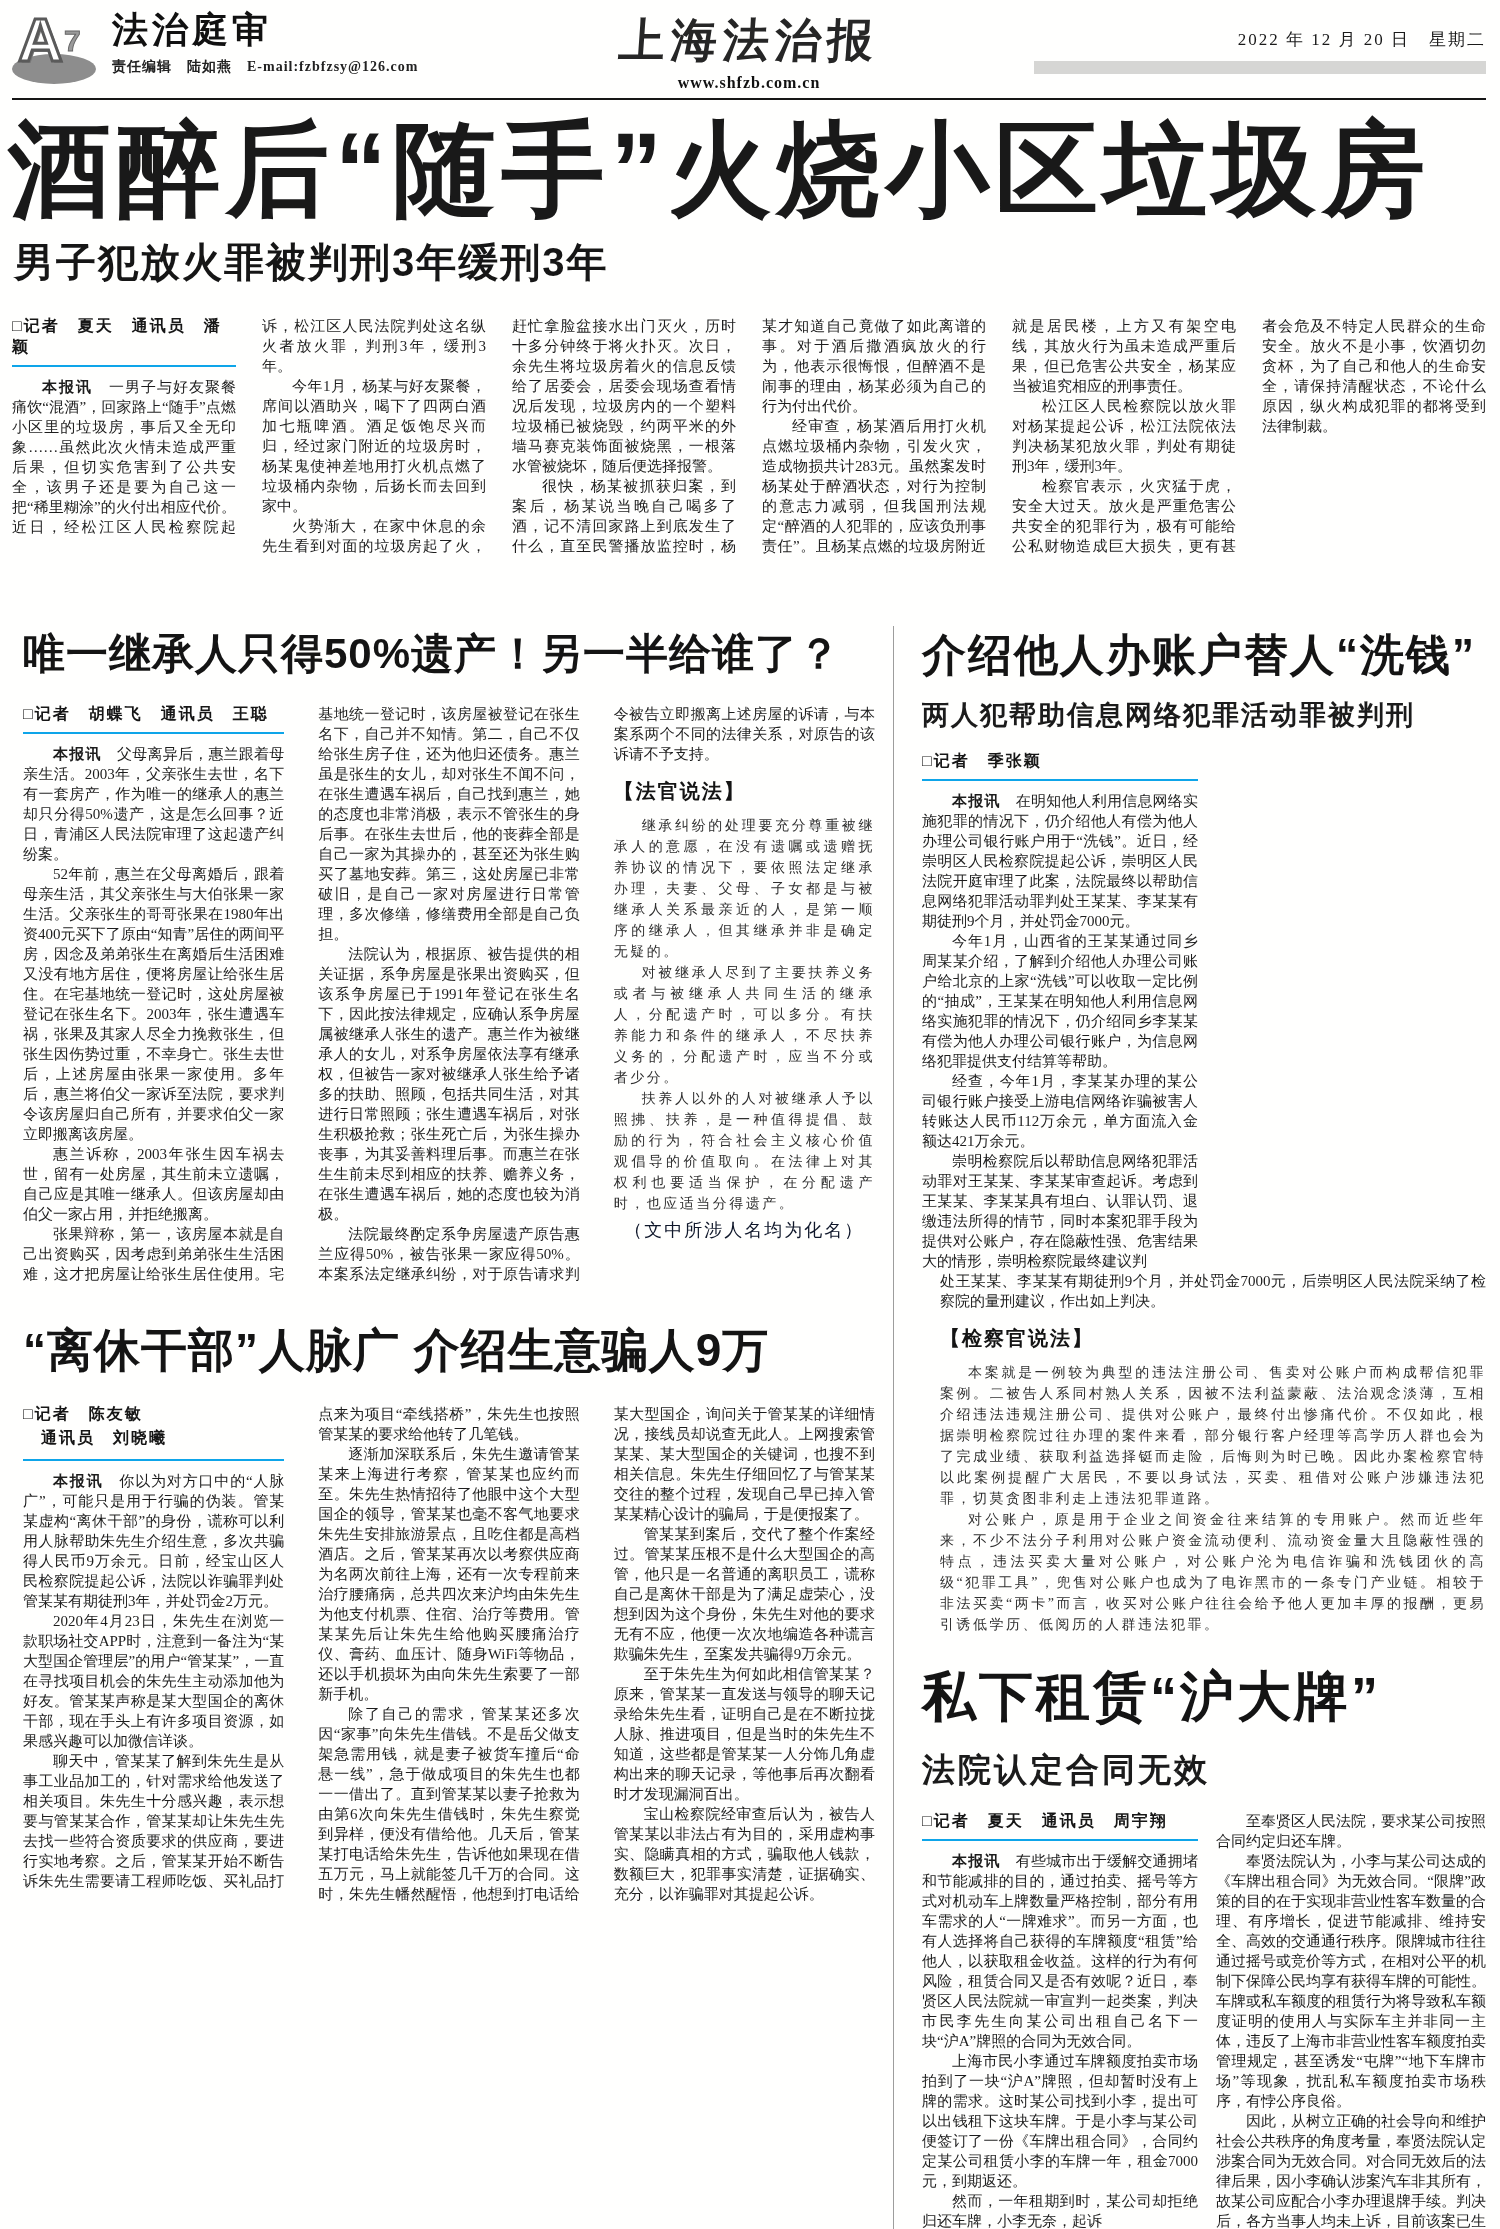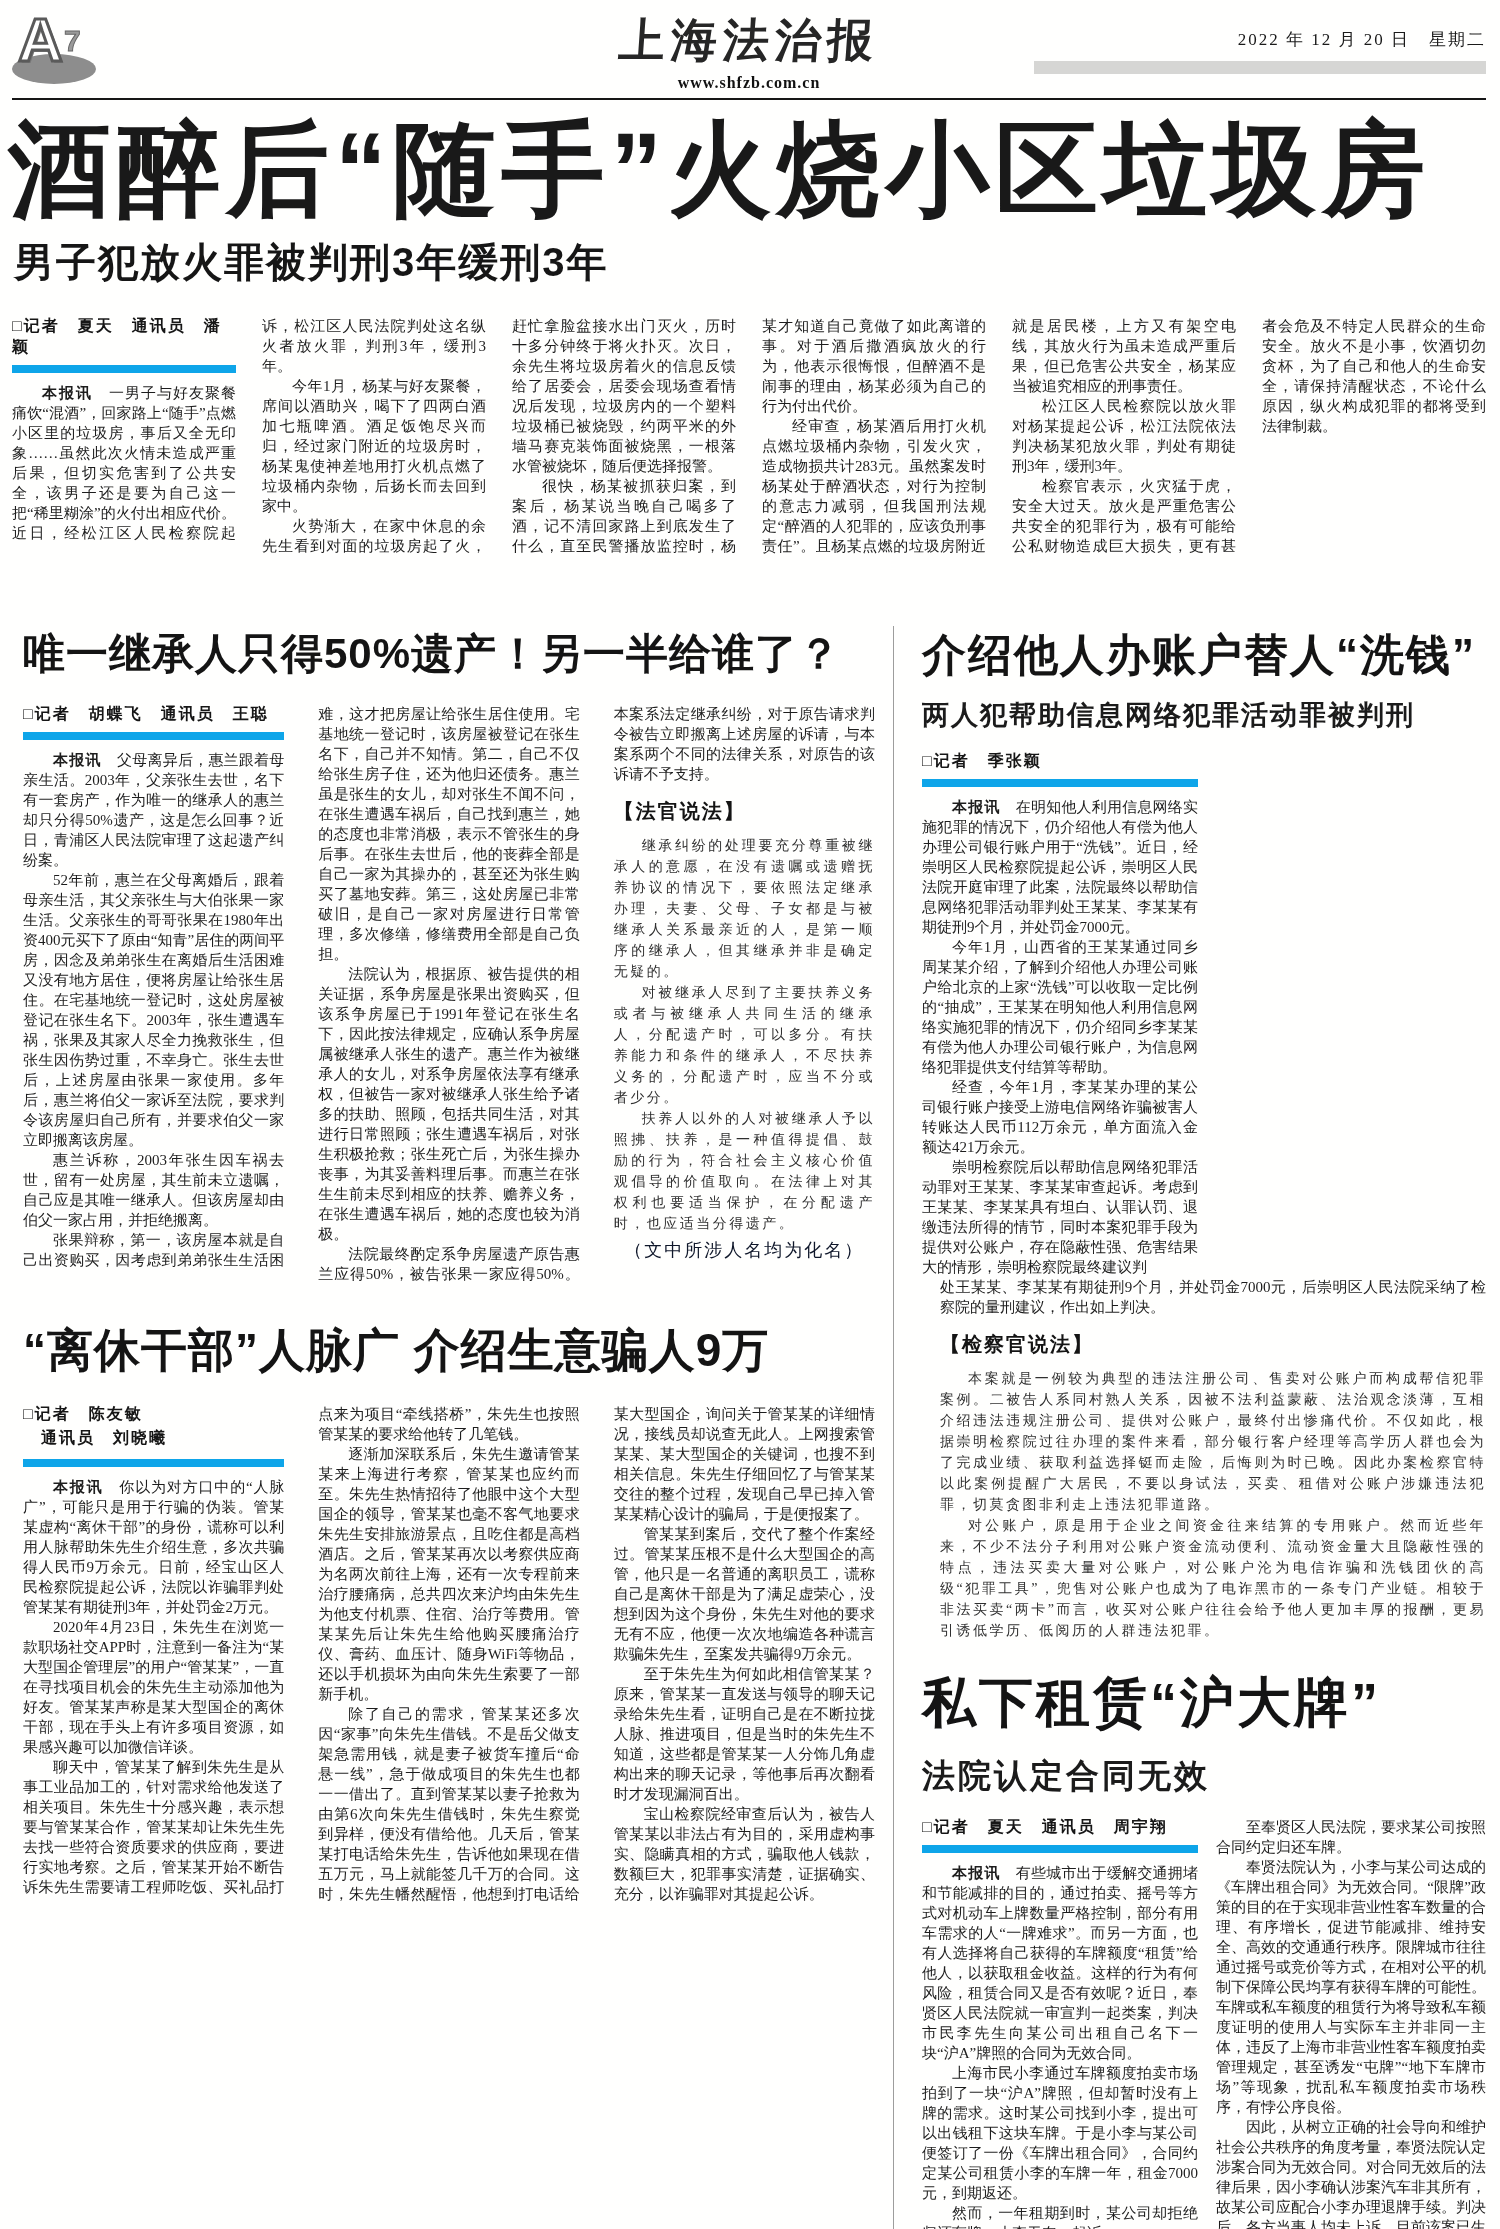--- a/index.html
+++ b/index.html
@@ -28,21 +28,21 @@
   .date-line{font-size:17px;color:#1a1a1a;letter-spacing:2px;}
   .date-bar{width:452px;height:13px;background:#d6d6d4;margin-top:10px;}
   
   .a1-headline{font-family:"Liberation Sans","DejaVu Sans",sans-serif;font-size:103px;font-weight:900;
                letter-spacing:6px;line-height:1.08;color:#191919;margin:14px 0 10px -4px;white-space:nowrap;}
   .a1-subhead{font-family:"Liberation Sans","DejaVu Sans",sans-serif;font-size:40px;font-weight:800;
               letter-spacing:2px;color:#161616;margin:4px 0 26px 2px;}
   .a1-body{column-count:6;column-gap:26px;min-height:280px;}
   
   .byline{font-size:16px;font-weight:bold;letter-spacing:2px;color:#161616;
-          border-bottom:8px solid #0ea5e9;padding-bottom:7px;margin-bottom:10px;}
+          border-bottom:2px solid #0ea5e9;padding-bottom:7px;margin-bottom:10px;}
   .byline-line{margin:0 0 3px 0;}
   p.para{margin:0;font-size:15px;line-height:20px;text-align:justify;text-indent:2em;color:#1d1d1d;}
   p.para b.lead{font-weight:bold;letter-spacing:1px;}
   p.kaiti{margin:0;font-size:14px;line-height:21px;text-align:justify;text-indent:2em;
           letter-spacing:2.5px;color:#303030;}
   .say-title{font-family:"Liberation Sans","DejaVu Sans",sans-serif;font-size:20px;font-weight:900;
              letter-spacing:2px;color:#141414;margin:14px 0 10px 0;text-indent:0;}
   .note{font-size:18px;letter-spacing:2px;color:#0f172a;text-align:center;margin-top:4px;}
   
   .main-grid{display:flex;margin-top:30px;}
@@ -72,20 +72,24 @@
 <body>
 
 <div class="page">
 
   <header class="hdr">
     <div class="badge">
       <div class="badge-shadow"></div>
       <span class="badge-a">A</span>
       <span class="badge-7">7</span>
     </div>
+    <div class="hdr-left">
+      <div class="section-title">法治庭审</div>
+      <div class="editor-line">责任编辑　陆如燕　E-mail:fzbfzsy@126.com</div>
+    </div>
     <div class="hdr-center">
       <div class="masthead">上海法治报</div>
       <div class="website">www.shfzb.com.cn</div>
     </div>
     <div class="hdr-right">
       <div class="date-line">2022 年 12 月 20 日　星期二</div>
       <div class="date-bar"></div>
     </div>
   </header>
 

